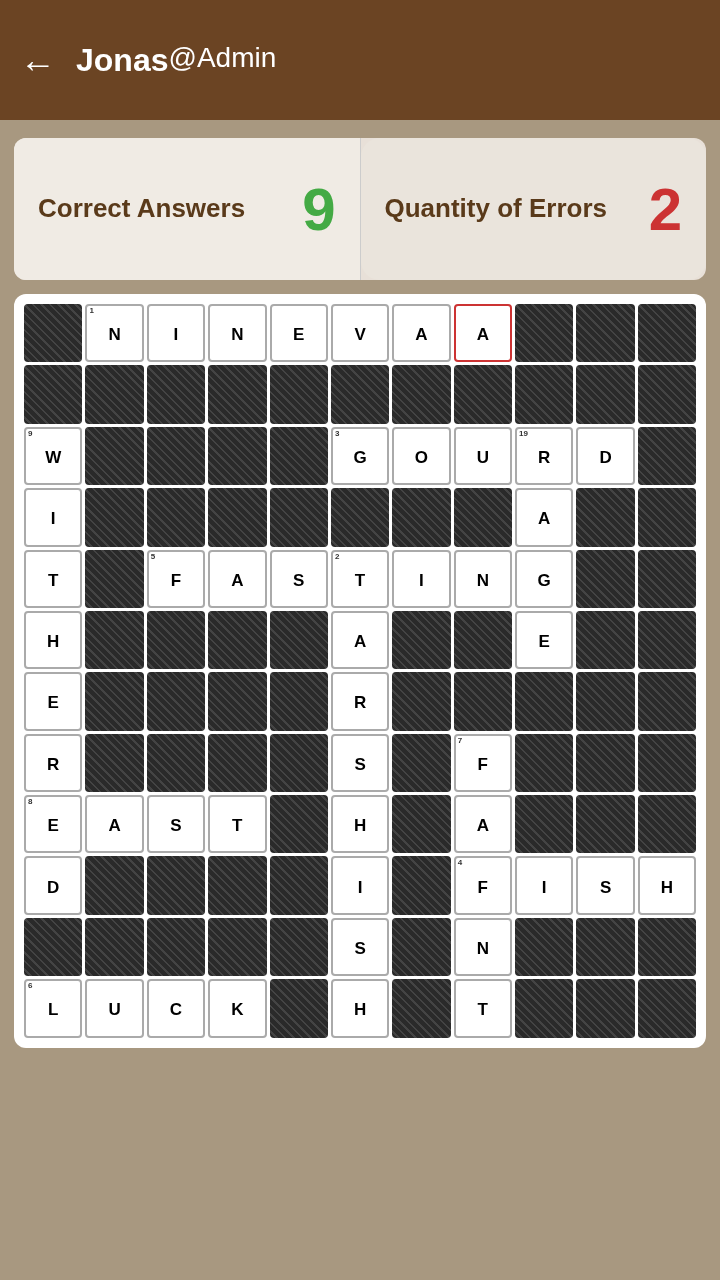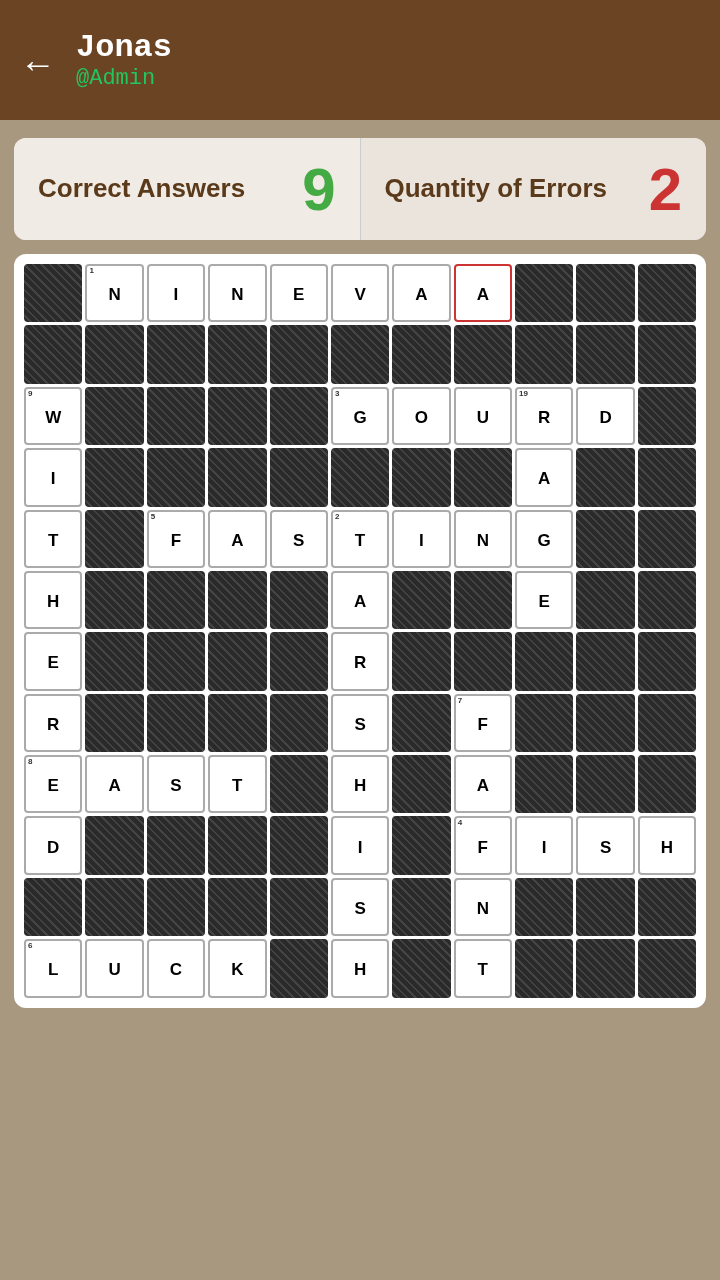--- a/index.html
+++ b/index.html
@@ -20,58 +20,58 @@
       padding: 0 20px;
     }
     .back-btn {
       color: white;
       font-size: 36px;
       margin-right: 20px;
       cursor: pointer;
     }
     .header-user {
       display: flex;
-      flex-direction: column;
-      font-family: Liberation Mono, monospace;
+      flex-direction: row;
     }
     .header-name {
       color: white;
       font-size: 32px;
       font-weight: bold;
     }
     .header-admin {
-      color: #22c55e;
-      font-size: 22px;
+      color: #ffffff;
+      font-size: 28px;
     }
 
     
     .stats-bar {
       background: #e8e0d8;
       margin: 18px 14px 0 14px;
       border-radius: 12px;
       display: flex;
-      height: 102px;
+      height: 142px;
       overflow: hidden;
     }
     .stat-left {
       flex: 1;
       display: flex;
       align-items: center;
       justify-content: space-between;
       padding: 0 24px;
       border-right: 1px solid #ccc;
       background: #f0ebe4;
     }
     .stat-right {
       flex: 1;
       display: flex;
       align-items: center;
       justify-content: space-between;
       padding: 0 24px;
       background: #eae4dc;
+      border-radius: 19px;
     }
     .stat-label {
       font-size: 26px;
       font-weight: bold;
       color: #5a3a1a;
       line-height: 1.2;
     }
     .stat-value-green {
       font-size: 60px;
       font-weight: bold;

